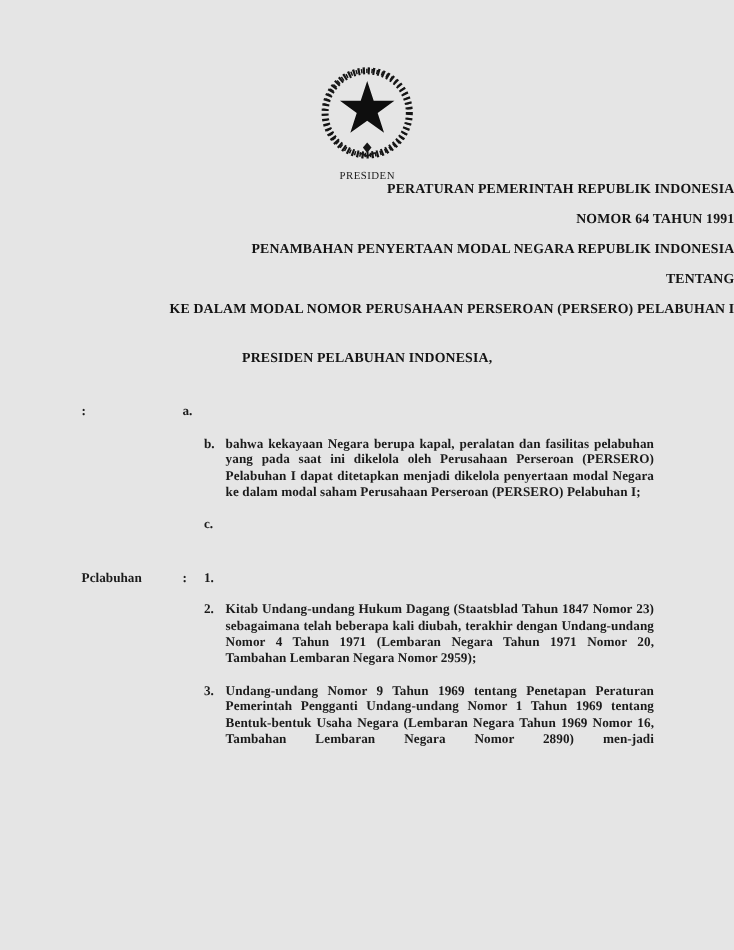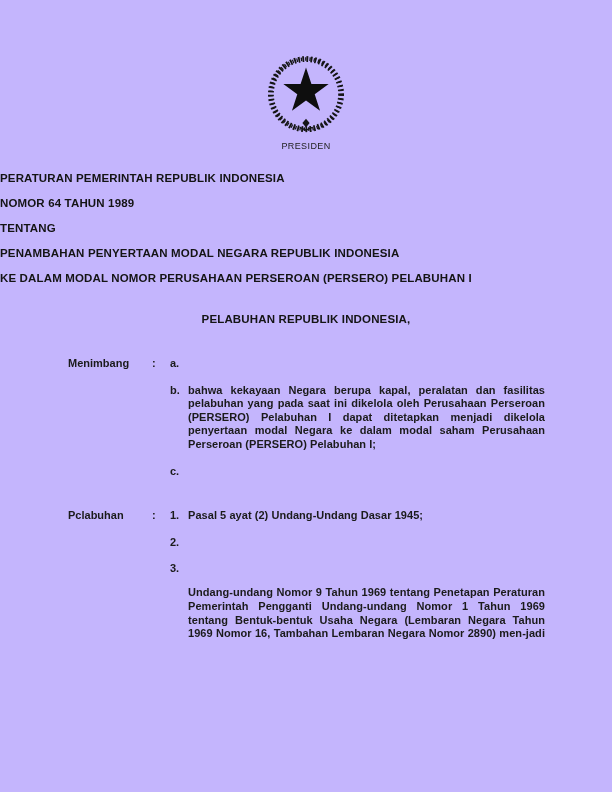--- a/index.html
+++ b/index.html
@@ -1,41 +1,41 @@
 <!DOCTYPE html>
 <html><head>
 <meta charset="utf-8">
 <style>
   html, body { margin: 0; padding: 0; background: #ffffff; }
   .page {
     position: relative;
     width: 612px;
     height: 792px;
     margin: 0 auto;
-    background: #c4b5fd;
-    font-family: Liberation Sans, sans-serif;
+    background: #e5e5e5;
+    font-family: Liberation Serif, serif;
     color: #1b1b1b;
     overflow: hidden;
   }
 
   
   .emblem-wrap { padding-top: 50px; text-align: center; }
   .emblem-svg { display: block; margin: 0 auto; }
   .emblem-caption { margin-top: 1px; }
   .emblem-caption .cap-line {
     display: block;
     font-size: 9px;
     line-height: 11px;
     letter-spacing: 0.4px;
     color: #222;
     font-weight: normal;
   }
 
   
-  .title-block { margin-top: 20px; text-align: left; }
+  .title-block { text-align: right; }
   .title-block p {
     margin: 0 0 13px 0;
     font-size: 11.5px;
     line-height: 12px;
     font-weight: bold;
     letter-spacing: 0.15px;
     color: #141414;
   }
   .title-block p:last-child { margin-bottom: 0; }
 
@@ -65,21 +65,21 @@
   }
   .clause-text {
     margin: 0;
     font-size: 11px;
     line-height: 13.6px;
     font-weight: 600;
     color: #1b1b1b;
     text-align: justify;
     letter-spacing: 0.05px;
   }
-  .clause-text.justify-last { text-align-last: justify; margin-top: 24px; }
+  .clause-text.justify-last { text-align-last: justify; }
 </style>
 </head>
 <body>
 
 <div class="page">
 
   <div class="emblem-wrap">
     <svg class="emblem-svg" width="96" height="90" viewBox="-50 -50 100 100" aria-hidden="true">
 
       <g>
@@ -96,31 +96,30 @@
         <path d="M -7 36 L 0 39 L 7 36" fill="none" stroke="#161616" stroke-width="1.6"></path>
       </g>
     </svg>
     <div class="emblem-caption">
       <span class="cap-line">PRESIDEN</span>
     </div>
   </div>
 
   <div class="title-block">
     <p>PERATURAN PEMERINTAH REPUBLIK INDONESIA</p>
-    <p>NOMOR 64 TAHUN 1989</p>
+    <p>NOMOR 64 TAHUN 1991</p>
+    <p>PENAMBAHAN PENYERTAAN MODAL NEGARA REPUBLIK INDONESIA</p>
     <p>TENTANG</p>
-    <p>PENAMBAHAN PENYERTAAN MODAL NEGARA REPUBLIK INDONESIA</p>
     <p>KE DALAM MODAL NOMOR PERUSAHAAN PERSEROAN (PERSERO) PELABUHAN I</p>
   </div>
 
-  <div class="salutation">PELABUHAN REPUBLIK INDONESIA,</div>
+  <div class="salutation">PRESIDEN PELABUHAN INDONESIA,</div>
 
   <section class="clause-section">
     <div class="clause-row">
-      <span class="clause-label">Menimbang</span>
       <span class="clause-colon">:</span>
       <span class="clause-marker">a.</span>
     </div>
     <div class="clause-row">
       <span class="clause-label"></span>
       <span class="clause-colon"></span>
       <span class="clause-marker">b.</span>
       <p class="clause-text">bahwa kekayaan Negara berupa kapal, peralatan dan fasilitas pelabuhan yang pada saat ini dikelola oleh Perusahaan Perseroan (PERSERO) Pelabuhan I dapat ditetapkan menjadi dikelola penyertaan modal Negara ke dalam modal saham Perusahaan Perseroan (PERSERO) Pelabuhan I;</p>
     </div>
     <div class="clause-row">
@@ -128,26 +127,26 @@
       <span class="clause-colon"></span>
       <span class="clause-marker">c.</span>
     </div>
   </section>
 
   <section class="clause-section second">
     <div class="clause-row">
       <span class="clause-label">Pclabuhan</span>
       <span class="clause-colon">:</span>
       <span class="clause-marker">1.</span>
-      <p class="clause-text">Pasal 5 ayat (2) Undang-Undang Dasar 1945;</p>
     </div>
     <div class="clause-row">
       <span class="clause-label"></span>
       <span class="clause-colon"></span>
       <span class="clause-marker">2.</span>
+      <p class="clause-text">Kitab Undang-undang Hukum Dagang (Staatsblad Tahun 1847 Nomor 23) sebagaimana telah beberapa kali diubah, terakhir dengan Undang-undang Nomor 4 Tahun 1971 (Lembaran Negara Tahun 1971 Nomor 20, Tambahan Lembaran Negara Nomor 2959);</p>
     </div>
     <div class="clause-row">
       <span class="clause-label"></span>
       <span class="clause-colon"></span>
       <span class="clause-marker">3.</span>
       <p class="clause-text justify-last">Undang-undang Nomor 9 Tahun 1969 tentang Penetapan Peraturan Pemerintah Pengganti Undang-undang Nomor 1 Tahun 1969 tentang Bentuk-bentuk Usaha Negara (Lembaran Negara Tahun 1969 Nomor 16, Tambahan Lembaran Negara Nomor 2890) men-jadi</p>
     </div>
   </section>
 
 </div>

